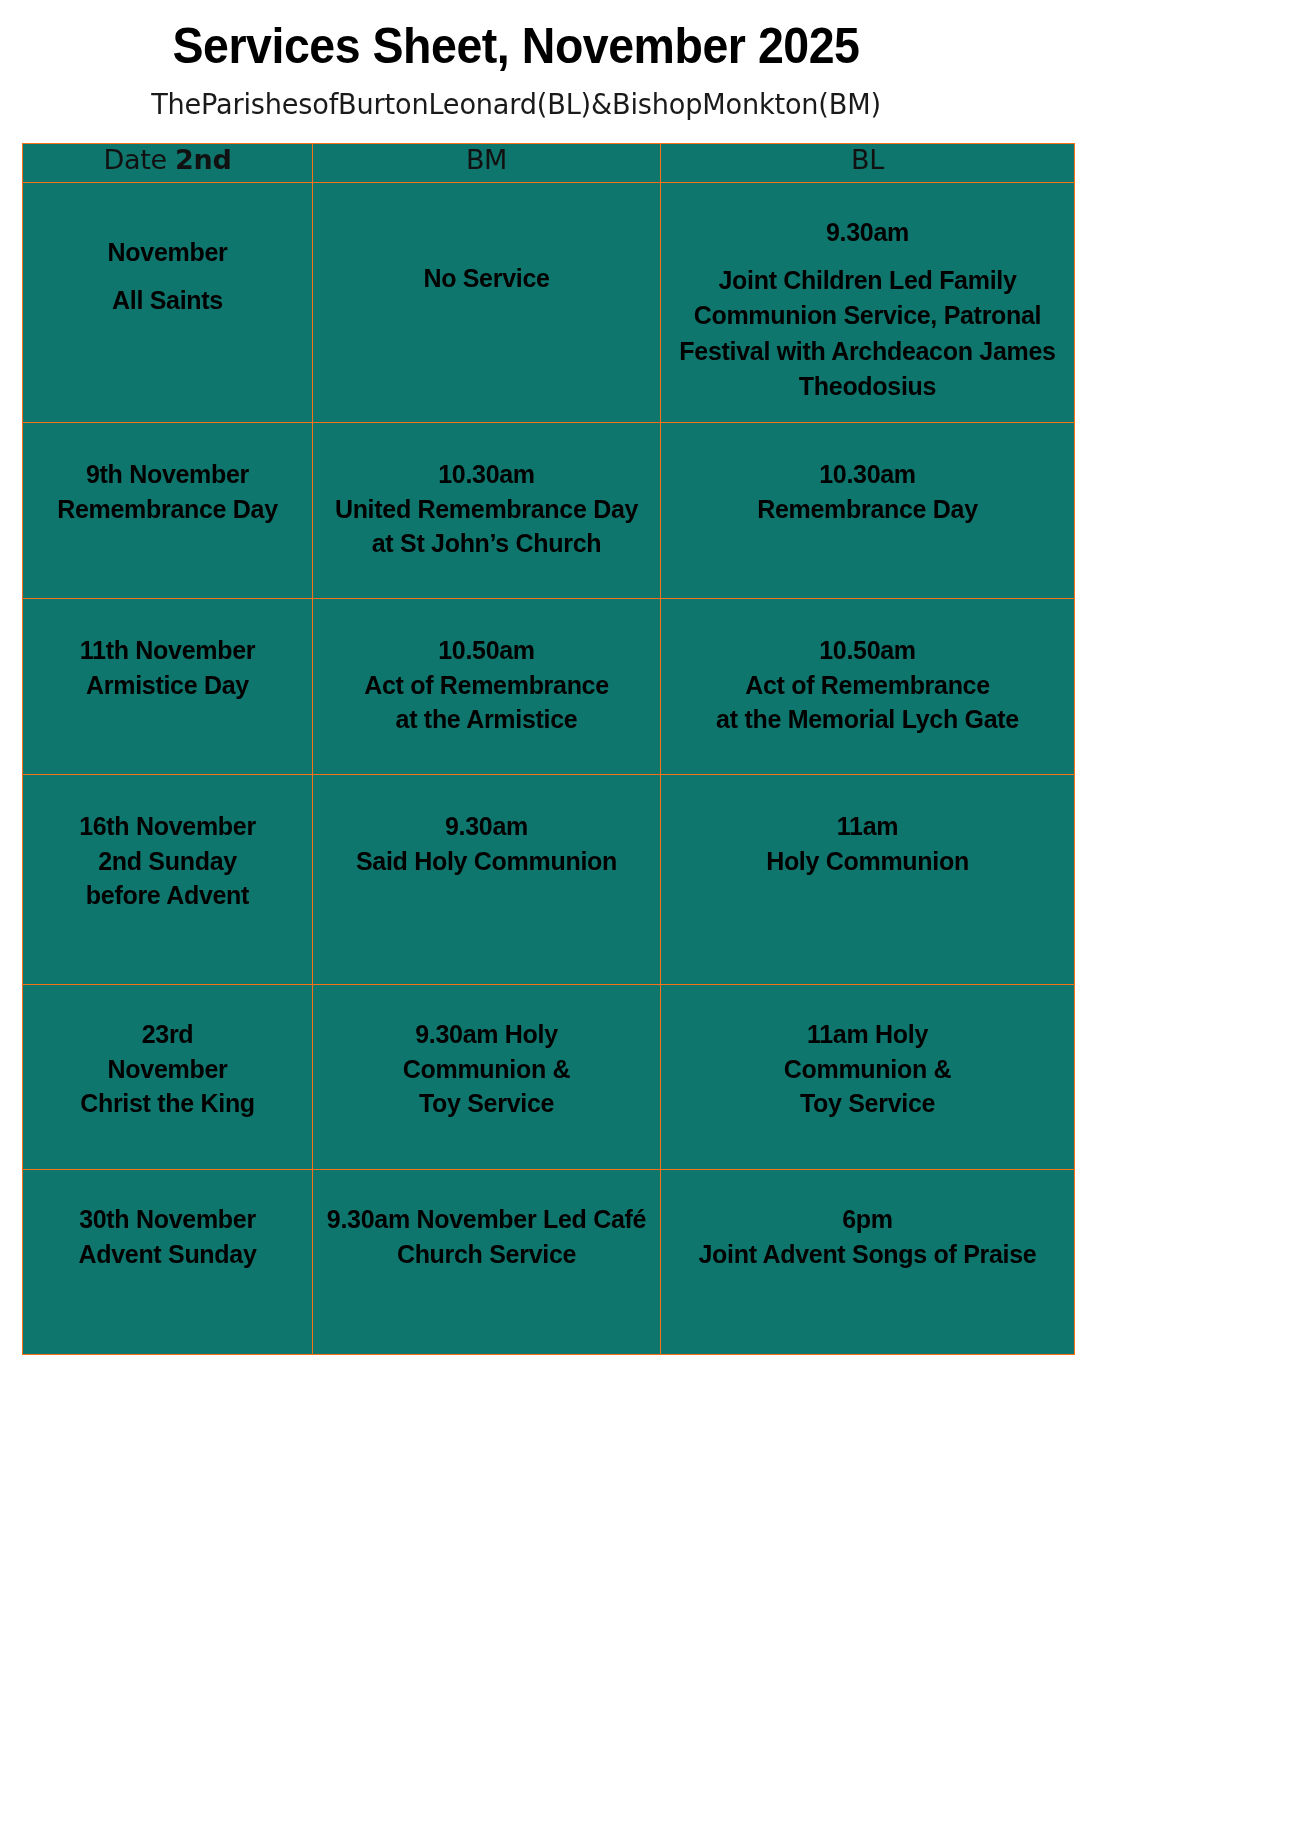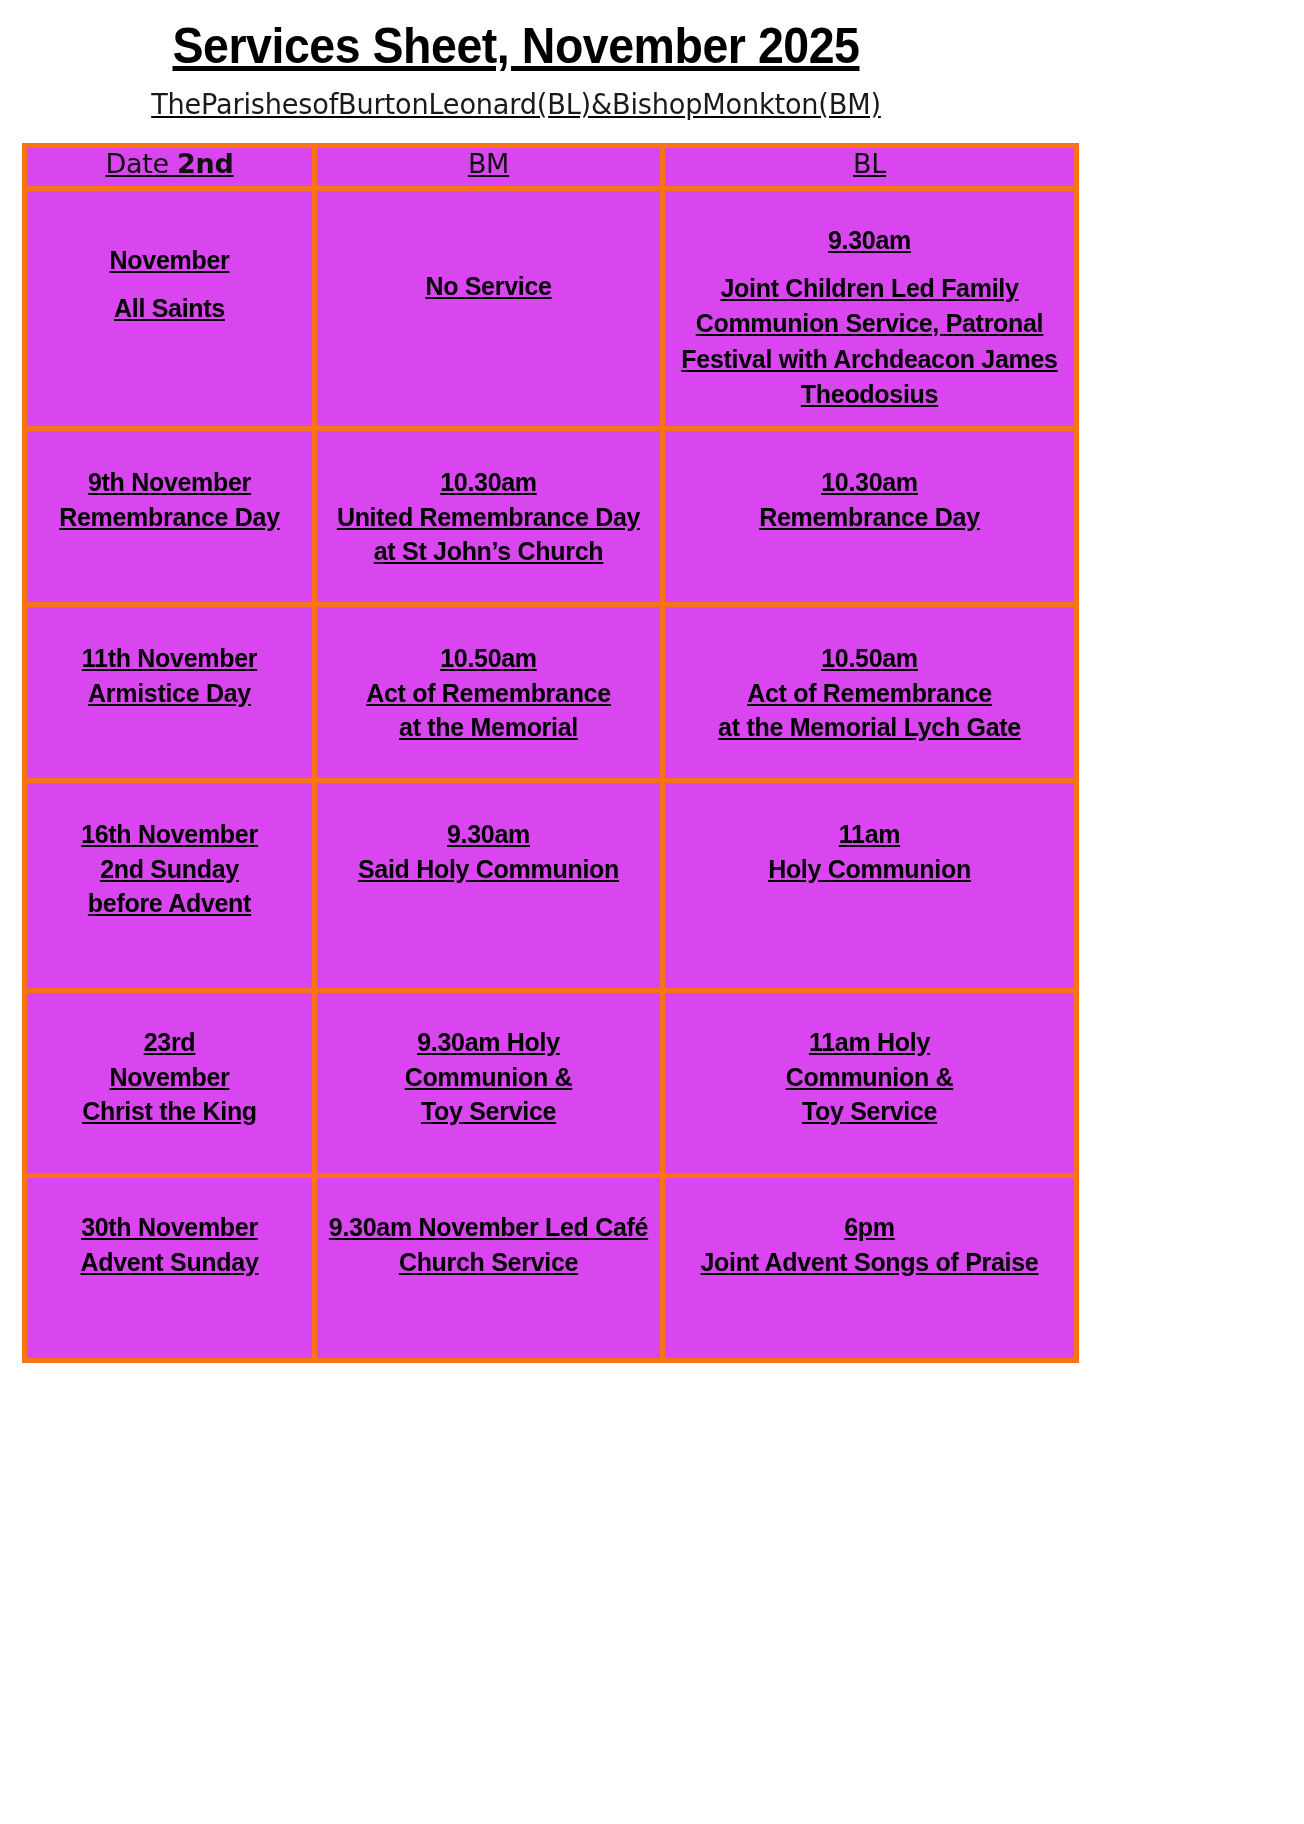--- a/index.html
+++ b/index.html
@@ -12,21 +12,20 @@
     height: 1824px;
     font-family: "Liberation Sans", sans-serif;
     color: #000000;
     overflow: hidden;
   }
   .page {
     width: 1032px;
     height: 1824px;
     position: relative;
     box-sizing: border-box;
-    text-decoration: underline;
   }
   .title {
     text-align: center;
     font-family: "Liberation Sans", sans-serif;
     font-weight: bold;
     font-size: 50px;
     letter-spacing: -0.5px;
     transform: scaleX(0.93);
     margin: 0;
     padding-top: 16px;
@@ -45,24 +44,24 @@
     color: #1a1a1a;
   }
 
   table.sheet {
     border-collapse: collapse;
     table-layout: fixed;
     width: 1052px;
     margin: 22px 0 0 22px;
   }
   table.sheet td, table.sheet th {
-    border: 5px solid #f97316;
+    border: 1px solid #f97316;
     padding: 0;
     vertical-align: top;
-    background: #d946ef;
+    background: #0f766e;
   }
   thead th {
     background: #fce4d6;
     border-top: 2px solid #6e6e6e;
     border-bottom: 1px solid #5a5a5a;
     height: 38px;
     font-weight: 400;
     font-size: 27px;
     font-family: "DejaVu Sans", sans-serif;
     text-align: center;
@@ -198,21 +197,21 @@
         <td class="date-cell">
           <span class="cell-inner">
             <span class="ln">11th November</span>
             <span class="ln">Armistice Day</span>
           </span>
         </td>
         <td class="bm-cell">
           <span class="cell-inner">
             <span class="ln">10.50am</span>
             <span class="ln">Act of Remembrance</span>
-            <span class="ln">at the Memorial</span>
+            <span class="ln">at the Armistice</span>
           </span>
         </td>
         <td class="bl-cell">
           <span class="cell-inner">
             <span class="ln">10.50am</span>
             <span class="ln">Act of Remembrance</span>
             <span class="ln">at the Memorial Lych Gate</span>
           </span>
         </td>
       </tr>

